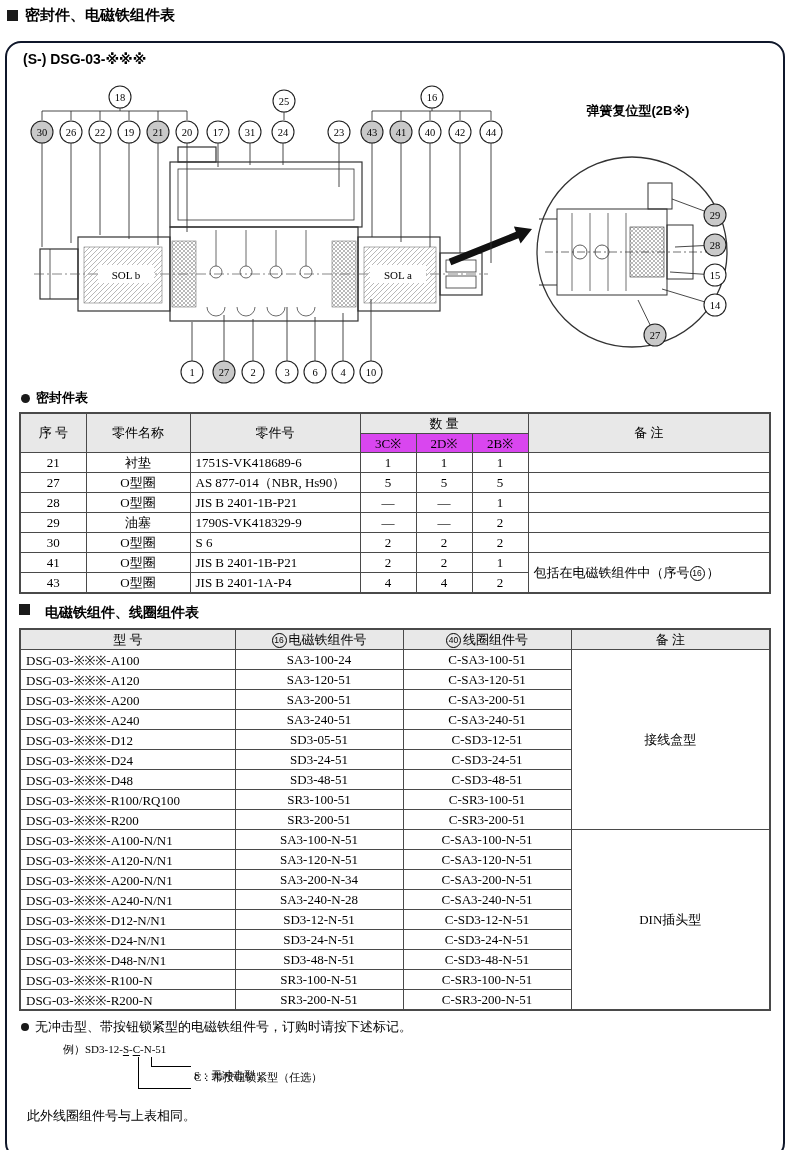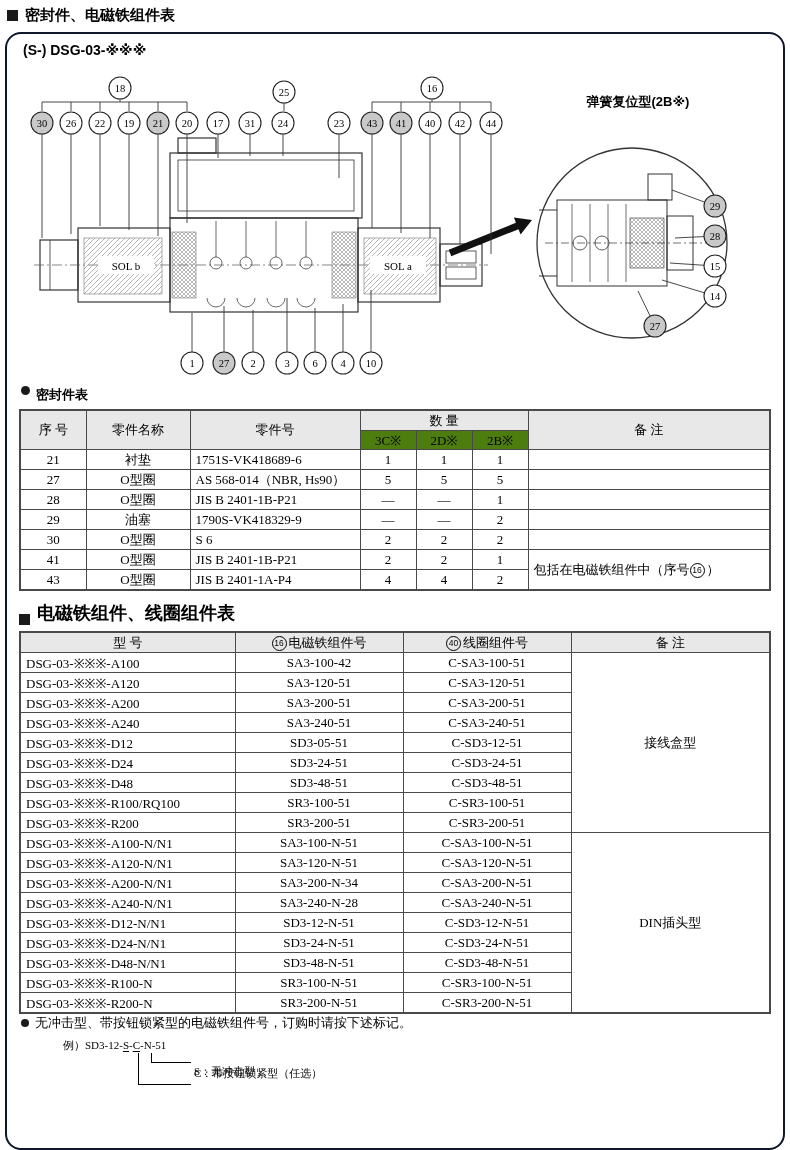--- a/index.html
+++ b/index.html
@@ -1,45 +1,45 @@
 <!DOCTYPE html>
 <html><head>
 <meta charset="utf-8">
 <style>
   html,body{margin:0;padding:0}
   body{width:790px;height:1150px;background:#fff;color:#000;
        font-family:"Liberation Serif","DejaVu Serif",serif;overflow:hidden}
   .page{padding:4px 5px 0}
   .page-title{display:flex;align-items:center;gap:7px;
        font-family:"Liberation Sans","DejaVu Sans",sans-serif;
-       font-size:15px;font-weight:bold;padding:2px 0 7px 2px}
+       font-size:15px;font-weight:bold;padding:2px 0 16px 2px}
   .sq{width:11px;height:11px;background:#1a1a1a;flex:0 0 auto;display:inline-block}
   .dot{width:9px;height:9px;border-radius:50%;background:#1a1a1a;flex:0 0 auto;display:inline-block}
   .frame{border:2px solid #0f172a;border-radius:16px;padding:6px 12px 8px;height:1100px;overflow:hidden}
   .model-heading{font-family:"Liberation Sans","DejaVu Sans",sans-serif;font-size:14px;font-weight:bold;margin:2px 0 0 4px}
   svg.diagram{display:block;margin:0 auto}
   svg text{font-family:"Liberation Serif","DejaVu Serif",serif}
   svg text.sol{font-size:11px}
   svg text.detail-title{font-family:"Liberation Sans","DejaVu Sans",sans-serif;font-size:13px;font-weight:bold}
-  .section-label{display:flex;gap:6px;
+  .section-label{display:flex;align-items:center;gap:6px;
        font-family:Liberation Mono, monospace;
-       font-size:13px;font-weight:bold;margin:8px 0 5px 2px}
-  .section-label2{display:flex;align-items:flex-end;gap:7px;
+       font-size:13px;font-weight:bold;margin:2px 0 5px 2px}
+  .section-label2{display:flex;align-items:flex-start;gap:15px;
        font-family:"Liberation Sans","DejaVu Sans",sans-serif;
-       font-size:18px;font-weight:bold;margin:10px 0 6px 0}
+       font-size:14px;font-weight:bold;margin:10px 0 6px 0}
   table.tbl{width:100%;border-collapse:collapse;font-size:13px;table-layout:fixed;border:2px solid #4a4a4a}
   .tbl th,.tbl td{border:1px solid #4a4a4a;height:19px;padding:0 5px;text-align:center;
        font-weight:normal;overflow:hidden;white-space:nowrap}
   .tbl thead th{background:#e8e8e8}
-  .tbl thead tr.subhead th{background:#4d7c0f;height:16px}
+  .tbl thead tr.subhead th{background:#d946ef;height:16px}
   .tbl .left{text-align:left}
   .circ{display:inline-block;width:13px;height:13px;line-height:12px;border:1px solid #000;
        border-radius:50%;font-size:8.5px;text-align:center;vertical-align:1px;margin:0 2px 0 0;
        font-family:"Liberation Sans","DejaVu Sans",sans-serif}
-  .notes{font-size:13px}
+  .notes{margin-top:7px;font-size:13px}
   .bullet-note{display:flex;align-items:center;gap:6px;margin-left:2px}
   .bullet-note .dot{width:8px;height:8px}
   .example-wrap{position:relative;height:60px;margin:6px 0 0 44px;font-size:11px}
   .example-code{position:absolute;top:0;left:0;white-space:nowrap}
   .ul{text-decoration:underline;text-underline-offset:2px}
   .conn{position:absolute;border-left:1px solid #000;border-bottom:1px solid #000}
   .conn-c{left:88px;top:15px;width:39px;height:9px}
   .conn-s{left:75px;top:15px;width:52px;height:31px}
   .exp{position:absolute;white-space:nowrap}
   .exp-c{left:131px;top:28px}
@@ -338,21 +338,21 @@
             <td>衬垫</td>
             <td class="left">1751S-VK418689-6</td>
             <td>1</td>
             <td>1</td>
             <td>1</td>
             <td></td>
           </tr>
           <tr>
             <td>27</td>
             <td>O型圈</td>
-            <td class="left">AS 568-014（NBR, Hs90）</td>
+            <td class="left">AS 877-014（NBR, Hs90）</td>
             <td>5</td>
             <td>5</td>
             <td>5</td>
             <td></td>
           </tr>
           <tr>
             <td>28</td>
             <td>O型圈</td>
             <td class="left">JIS B 2401-1B-P21</td>
             <td>—</td>
@@ -414,21 +414,21 @@
         <tr>
           <th>型  号</th>
           <th><span class="circ">16</span><span>电磁铁组件号</span></th>
           <th><span class="circ">40</span><span>线圈组件号</span></th>
           <th>备  注</th>
         </tr>
       </thead>
       <tbody>
           <tr>
             <td class="left">DSG-03-※※※-A100</td>
-            <td>SA3-100-42</td>
+            <td>SA3-100-24</td>
             <td>C-SA3-100-51</td>
             <td rowspan="9">接线盒型</td>
           </tr>
           <tr>
             <td class="left">DSG-03-※※※-A120</td>
             <td>SA3-120-51</td>
             <td>C-SA3-120-51</td>
           </tr>
           <tr>
             <td class="left">DSG-03-※※※-A200</td>
@@ -519,16 +519,17 @@
         <span class="dot"></span>
         <span>无冲击型、带按钮锁紧型的电磁铁组件号，订购时请按下述标记。</span>
       </div>
       <div class="example-wrap">
         <div class="example-code"><span>例）</span><span>SD3-12-</span><span class="ul">S</span><span>-</span><span class="ul">C</span><span>-N-51</span></div>
         <div class="conn conn-c"></div>
         <div class="conn conn-s"></div>
         <div class="exp exp-c">C：带按钮锁紧型（任选）</div>
         <div class="exp exp-s">S：无冲击型</div>
       </div>
+      <div class="footer-note">此外线圈组件号与上表相同。</div>
     </div>
 
   </div>
 </div>
 
 </body></html>

